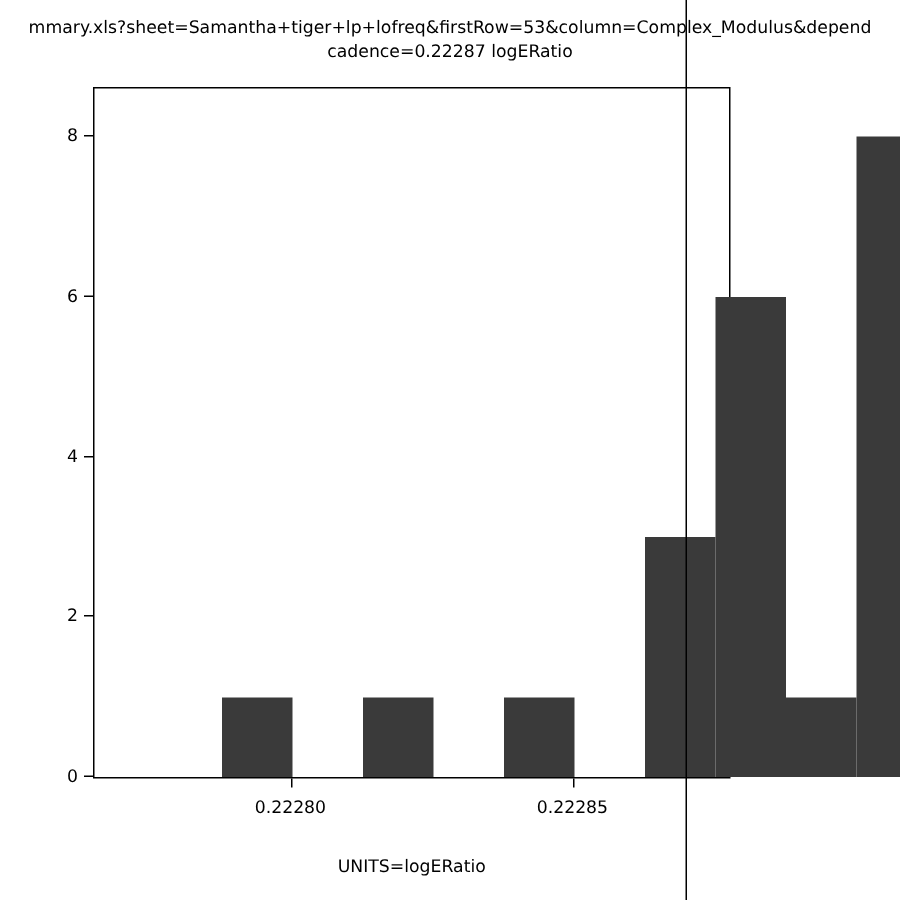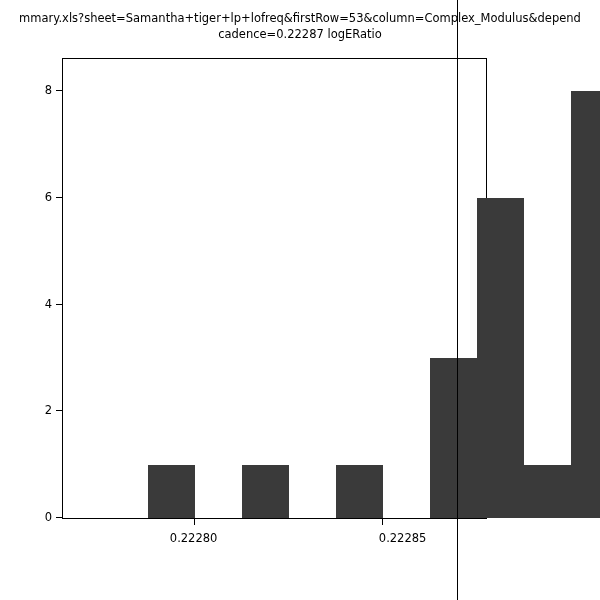--- a/index.html
+++ b/index.html
@@ -148,17 +148,18 @@
         <div class="bar" style="left: 413.6px; width: 47px; height: 320.233px; background: rgb(58, 58, 58);"></div>
         <div class="bar" style="left: 460.6px; width: 47px; height: 53.3721px; background: rgb(58, 58, 58);"></div>
         <div class="bar" style="left: 507.6px; width: 47px; height: 426.977px; background: rgb(58, 58, 58);"></div>
       </div>
   </div>
 
   <div id="xaxis">
       <div class="xtick-mark" style="left: 131.6px;"></div>
       <div class="xtick-label" style="left: 131.6px; text-align: right;">0.22280</div>
       <div class="xtick-mark" style="left: 319.6px;"></div>
-      <div class="xtick-label" style="left: 319.6px; margin-left: 21px;">0.22285</div>
+      <div class="xtick-label" style="left: 319.6px;">0.22285</div>
     </div>
+  <div id="xlabel">UNITS=logERatio</div>
 
   <div id="marker-line" style="left: 456.8px; background: rgb(0, 0, 0);"></div>
 </div>
 
 </body></html>

